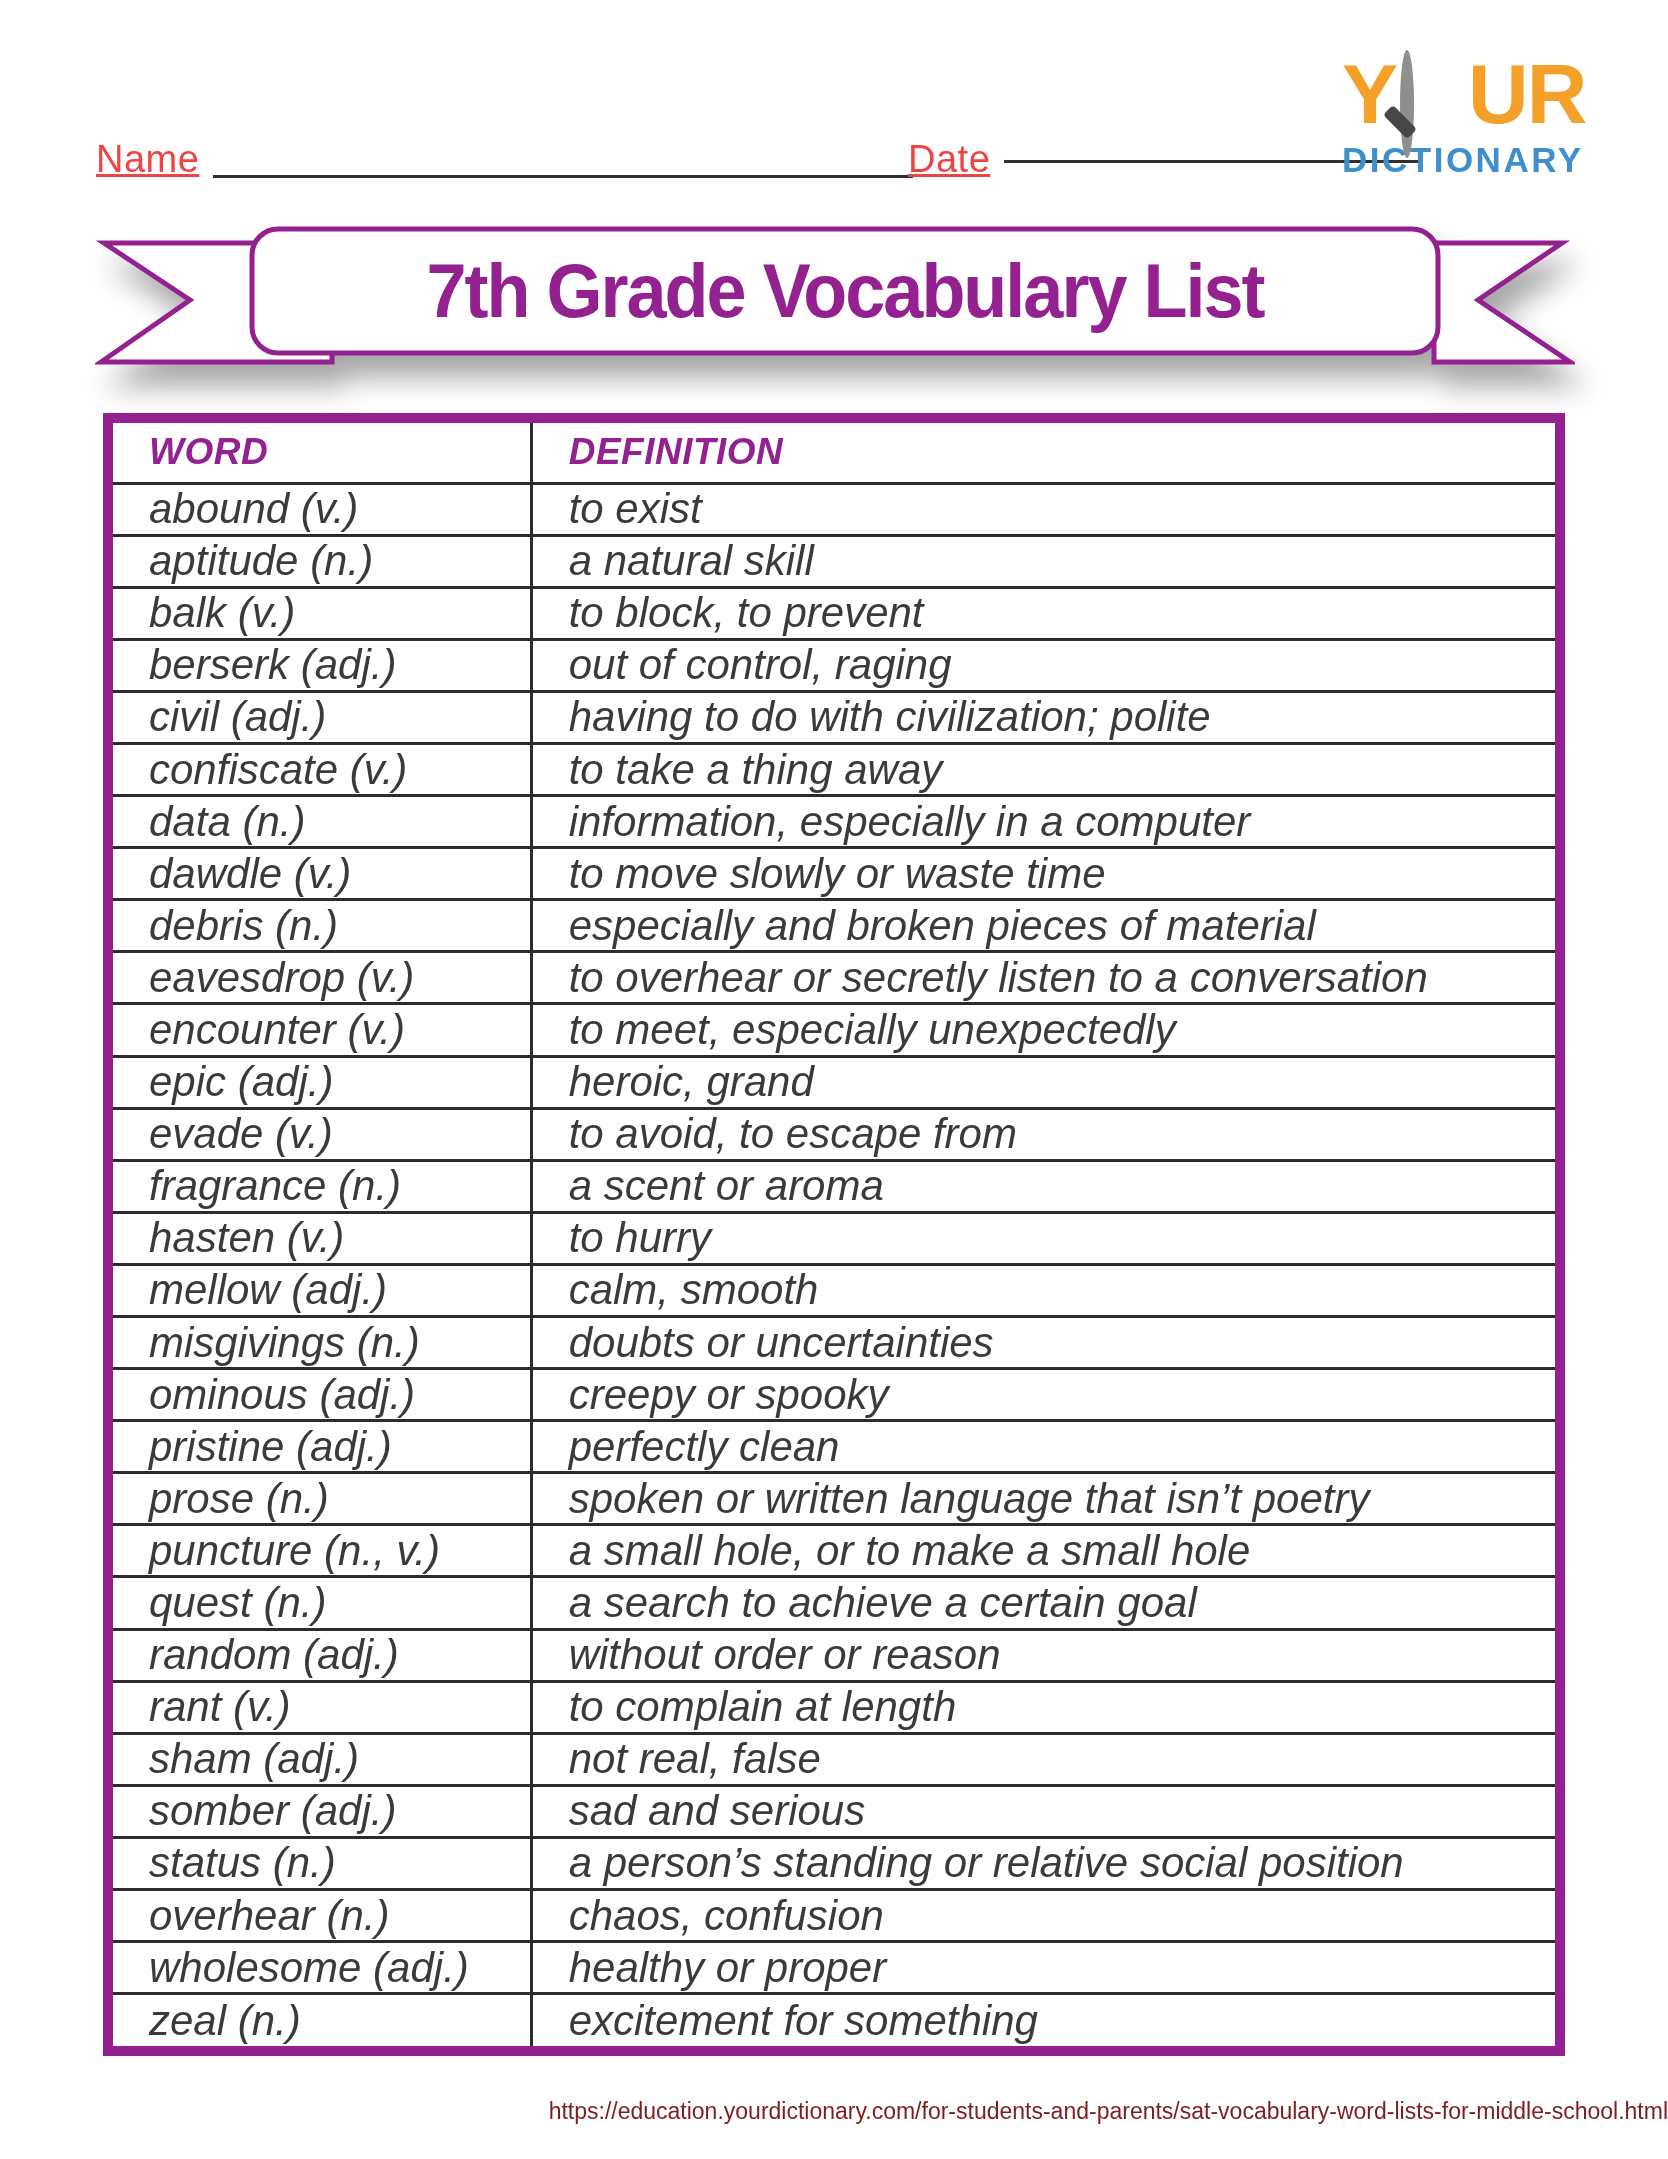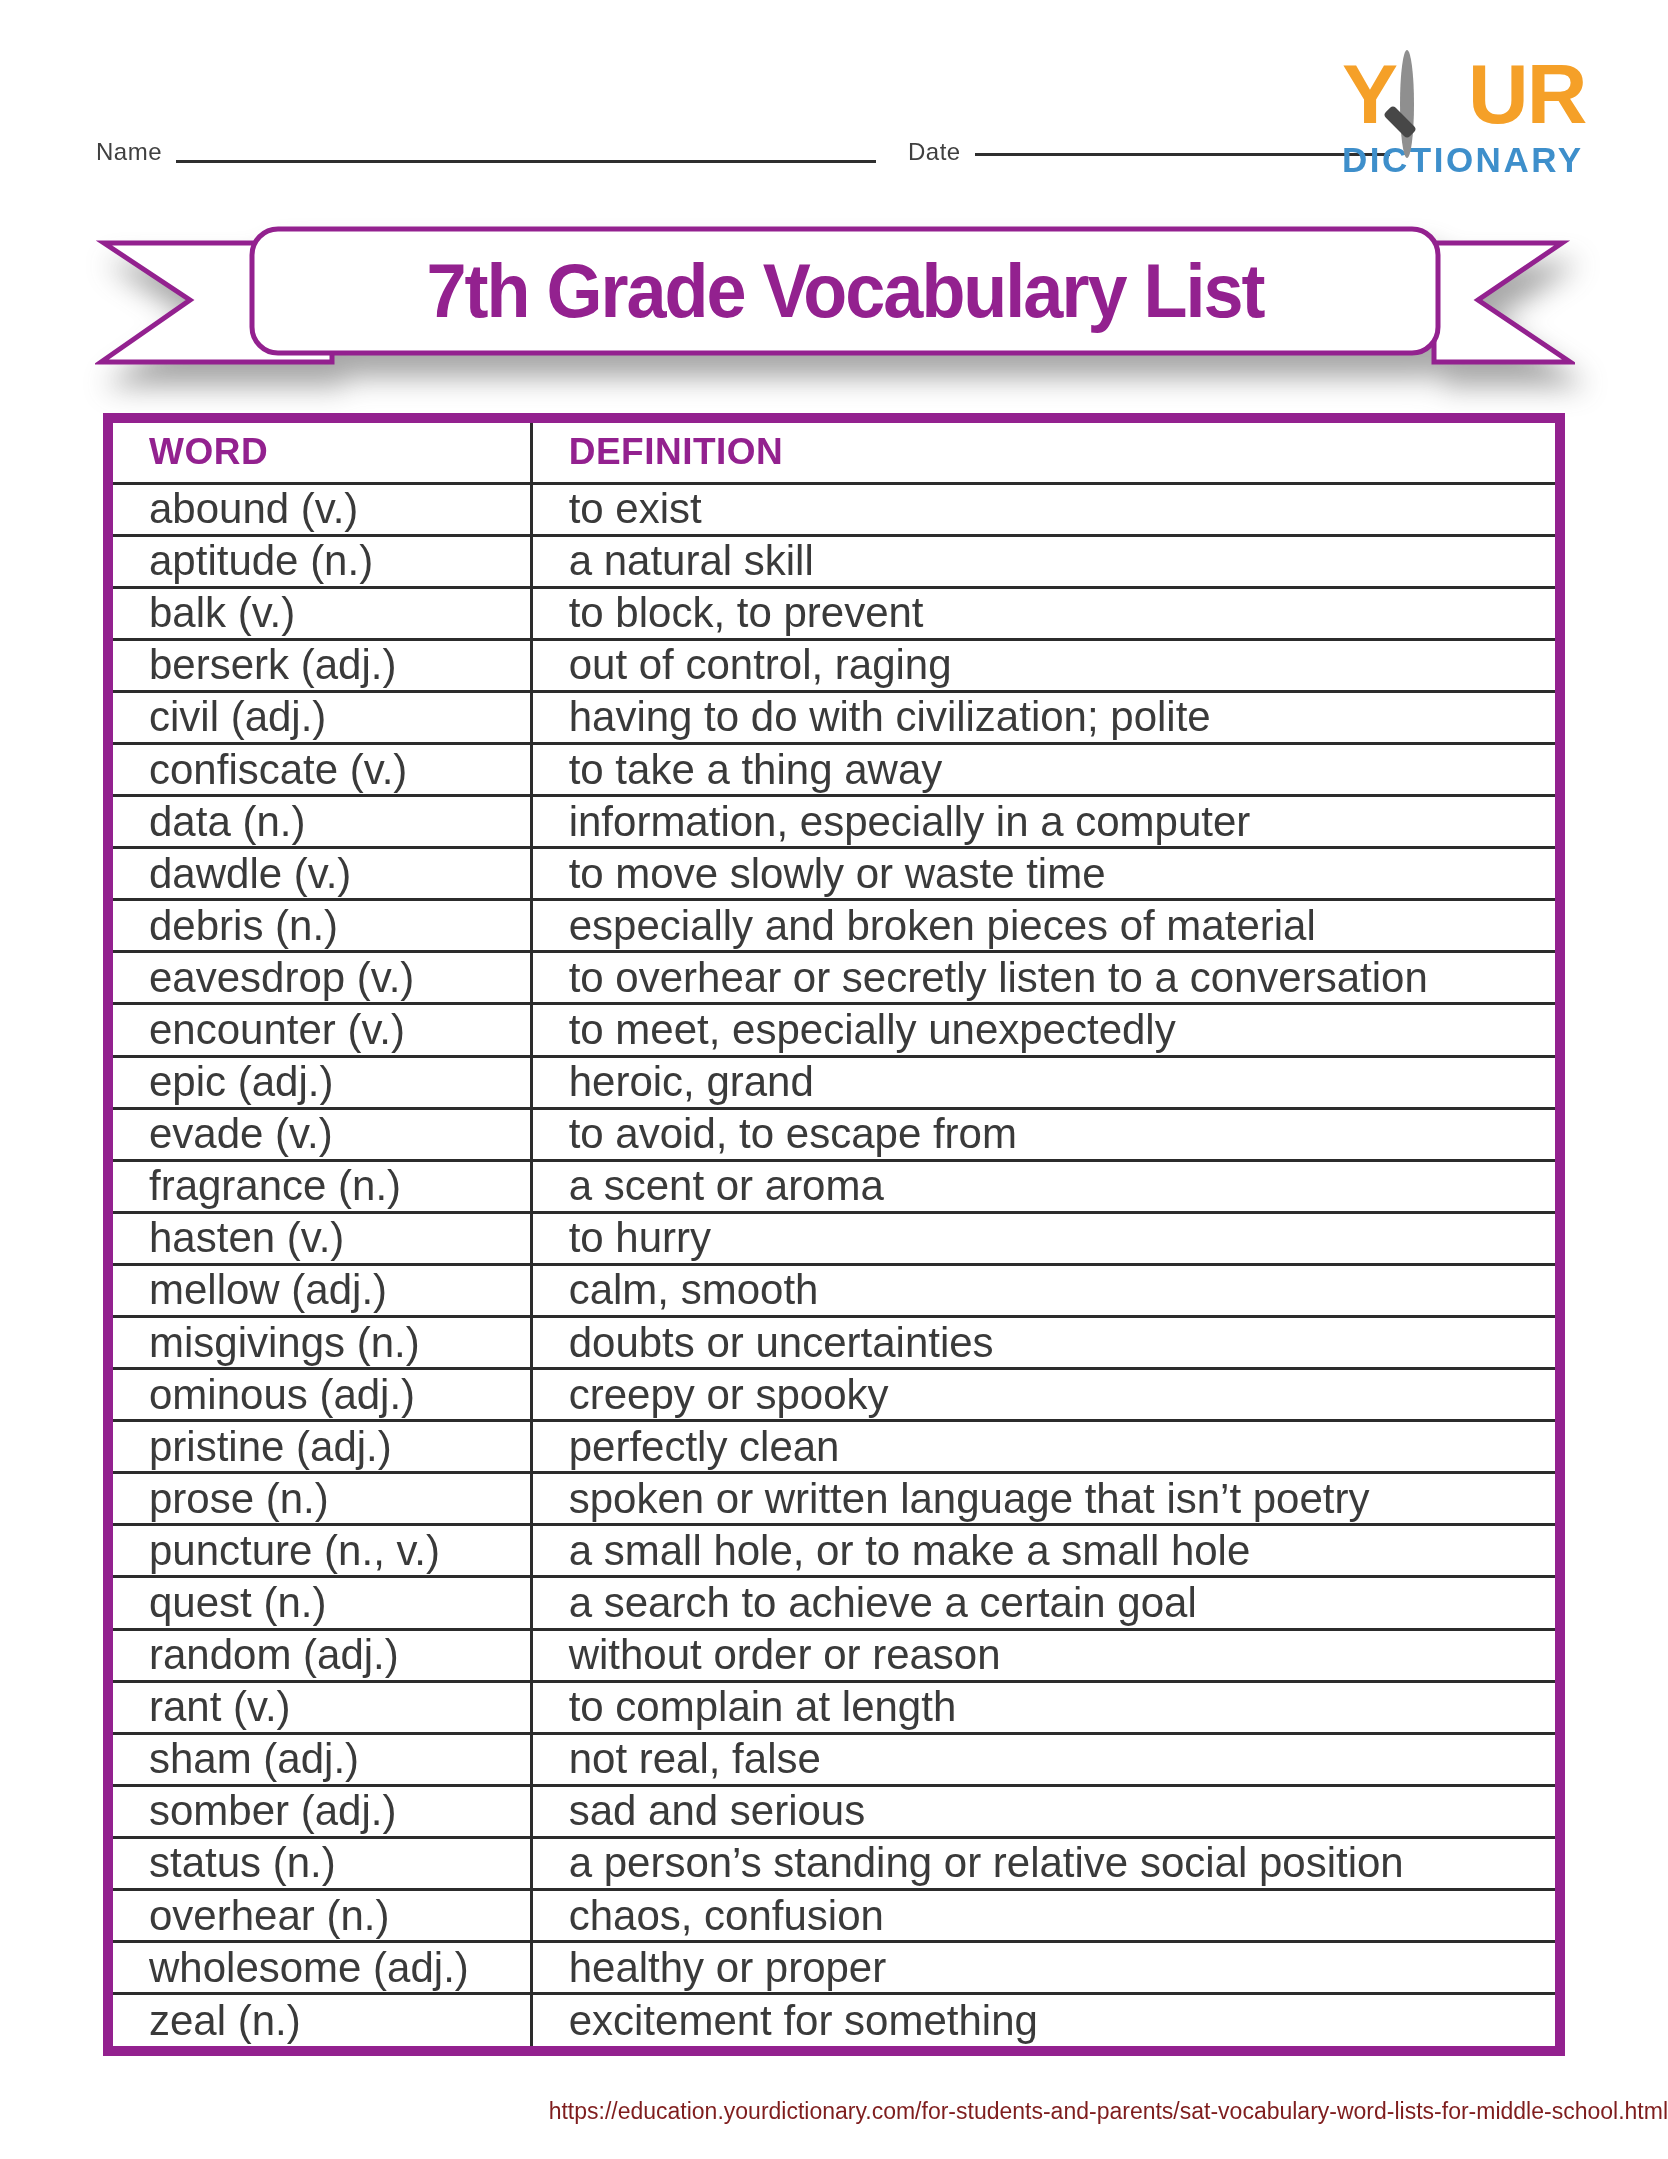--- a/index.html
+++ b/index.html
@@ -8,21 +8,21 @@
   }
   *{margin:0;padding:0;box-sizing:border-box;}
   html,body{background:#fff;}
   .page{
     position:relative; width:1668px; height:2159px; background:#fff;
     font-family:"Liberation Sans", sans-serif; overflow:hidden;
   }
 
   
   .field{position:absolute; display:flex; align-items:flex-end;}
-  .field .label{font-size:24px; color:#404040; letter-spacing:0.5px;}
+  .field .label{font-size:38px; color:#ef4444; letter-spacing:0.5px;text-decoration:underline;}
   .blank{border-bottom:3px solid #2f2f2f; margin-left:14px; margin-bottom:3px; height:10px;}
   #name-field{left:96px; top:138px;}
   #name-field .blank{width:700px;}
   #date-field{left:908px; top:138px;align-items:center;}
   #date-field .blank{width:415px;}
 
   
   .logo{position:absolute; left:1342px; top:52px; width:250px;}
   .logo-top{display:flex; align-items:center; font-weight:bold;
     font-size:84px; line-height:1; color:var(--orange); letter-spacing:-2px;}
@@ -47,21 +47,21 @@
     display:flex; align-items:center; justify-content:center;
     font-size:72px; font-weight:bold; color:var(--purple);
     letter-spacing:-2px; transform:scaleY(1.06);
   }
 
   
   .table-wrap{
     position:absolute; left:103px; top:413px; width:1462px; height:1643px;
     border:10px solid var(--purple); background:#fff;
   }
-  table{width:100%; height:100%; border-collapse:collapse; table-layout:fixed;}
+  table{width:100%; height:100%; border-collapse:collapse; table-layout:fixed;font-style:italic;}
   col.c1{width:29%;} col.c2{width:71%;}
   th{
     height:60px; text-align:left; padding-left:36px; font-size:37px;
     font-weight:bold; color:var(--purple); letter-spacing:0.5px;
   }
   th:first-child, td:first-child{border-right:3px solid var(--line_dark);}
   tbody td{
     height:52px; font-size:42px; color:var(--text); padding-left:36px;
     border-top:3px solid var(--line_dark); white-space:nowrap; overflow:hidden;
   }

